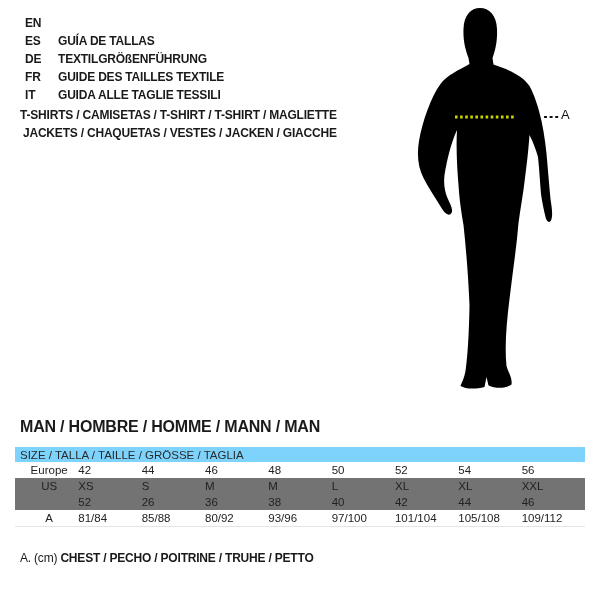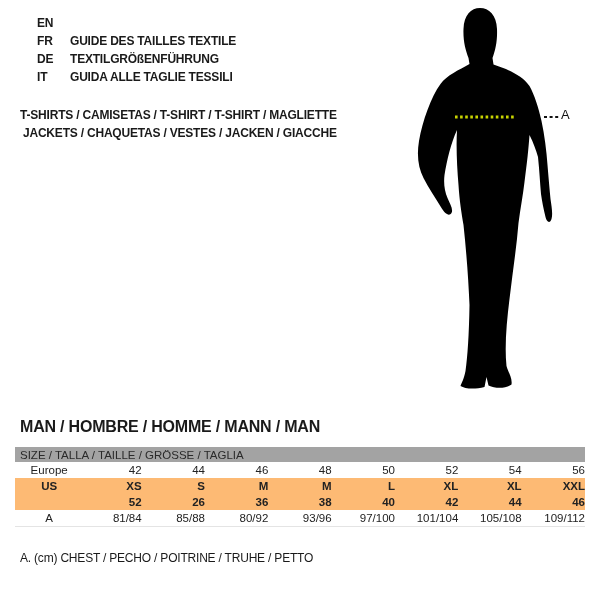--- a/index.html
+++ b/index.html
@@ -4,61 +4,65 @@
 <style>
   html,body{margin:0;padding:0;}
   body{
     width:600px;height:600px;position:relative;overflow:hidden;
     background:#ffffff;color:#1a1a1a;
     font-family:"Liberation Sans", sans-serif;
   }
   
   .lang-block{position:absolute;left:25px;top:14px;}
   .lang-row{display:flex;line-height:18px;font-size:12px;font-weight:bold;letter-spacing:-0.2px;}
-  .lang-code{display:inline-block;width:33px;margin-left:12px;}
+  .lang-code{display:inline-block;width:33px;}
   
   .product-block{position:absolute;left:20px;top:106px;font-size:12px;font-weight:bold;line-height:18px;letter-spacing:-0.2px;text-align:right;}
   
   .figure-svg{position:absolute;left:395px;top:5px;}
   .measure-label{position:absolute;left:561px;top:107px;font-size:13px;color:#111;}
   
   .section-title{position:absolute;left:20px;top:418px;font-size:16px;font-weight:bold;letter-spacing:-0.2px;}
   
   .size-table{
     position:absolute;left:15px;top:447px;width:570px;
     border-collapse:collapse;table-layout:fixed;
     font-size:11.5px;color:#222;
   }
   .size-table th{
-    background:#a3a3a3;text-align:left;font-weight:normal;
+    background:#7dd3fc;text-align:left;font-weight:normal;
     font-size:11.5px;color:#2a2a2a;height:13px;padding:1px 0 1px 5px;
   }
-  .size-table td{height:16px;text-align:right;padding:0;}
+  .size-table td{height:16px;text-align:left;padding:0;}
   .size-table td.lbl{text-align:center;padding-left:5px;width:80px;}
-  .size-table tr.striped td{background:#fdba74;font-weight:bold;}
+  .size-table tr.striped td{background:#737373;}
   .size-table tr:last-child td{border-bottom:1px solid #e4e4e4;}
   
   .footnote{position:absolute;left:20px;top:551px;font-size:12px;letter-spacing:-0.2px;}
   .footnote .fn-prefix{font-weight:normal;}
-  .footnote .fn-text{font-weight:normal;}
+  .footnote .fn-text{font-weight:bold;}
 </style>
 </head>
 <body>
 
 <div class="lang-block">
   <div class="lang-row">
     <span class="lang-code">EN</span>
   </div>
   <div class="lang-row">
-    <span class="lang-code">FR</span>
-    <span class="lang-label">GUIDE DES TAILLES TEXTILE</span>
+    <span class="lang-code">ES</span>
+    <span class="lang-label">GUÍA DE TALLAS</span>
   </div>
   <div class="lang-row">
     <span class="lang-code">DE</span>
     <span class="lang-label">TEXTILGRÖßENFÜHRUNG</span>
+  </div>
+  <div class="lang-row">
+    <span class="lang-code">FR</span>
+    <span class="lang-label">GUIDE DES TAILLES TEXTILE</span>
   </div>
   <div class="lang-row">
     <span class="lang-code">IT</span>
     <span class="lang-label">GUIDA ALLE TAGLIE TESSILI</span>
   </div>
 </div>
 
 <div class="product-block">
   <div>T-SHIRTS / CAMISETAS / T-SHIRT / T-SHIRT / MAGLIETTE</div>
   <div>JACKETS / CHAQUETAS / VESTES / JACKEN / GIACCHE</div>

